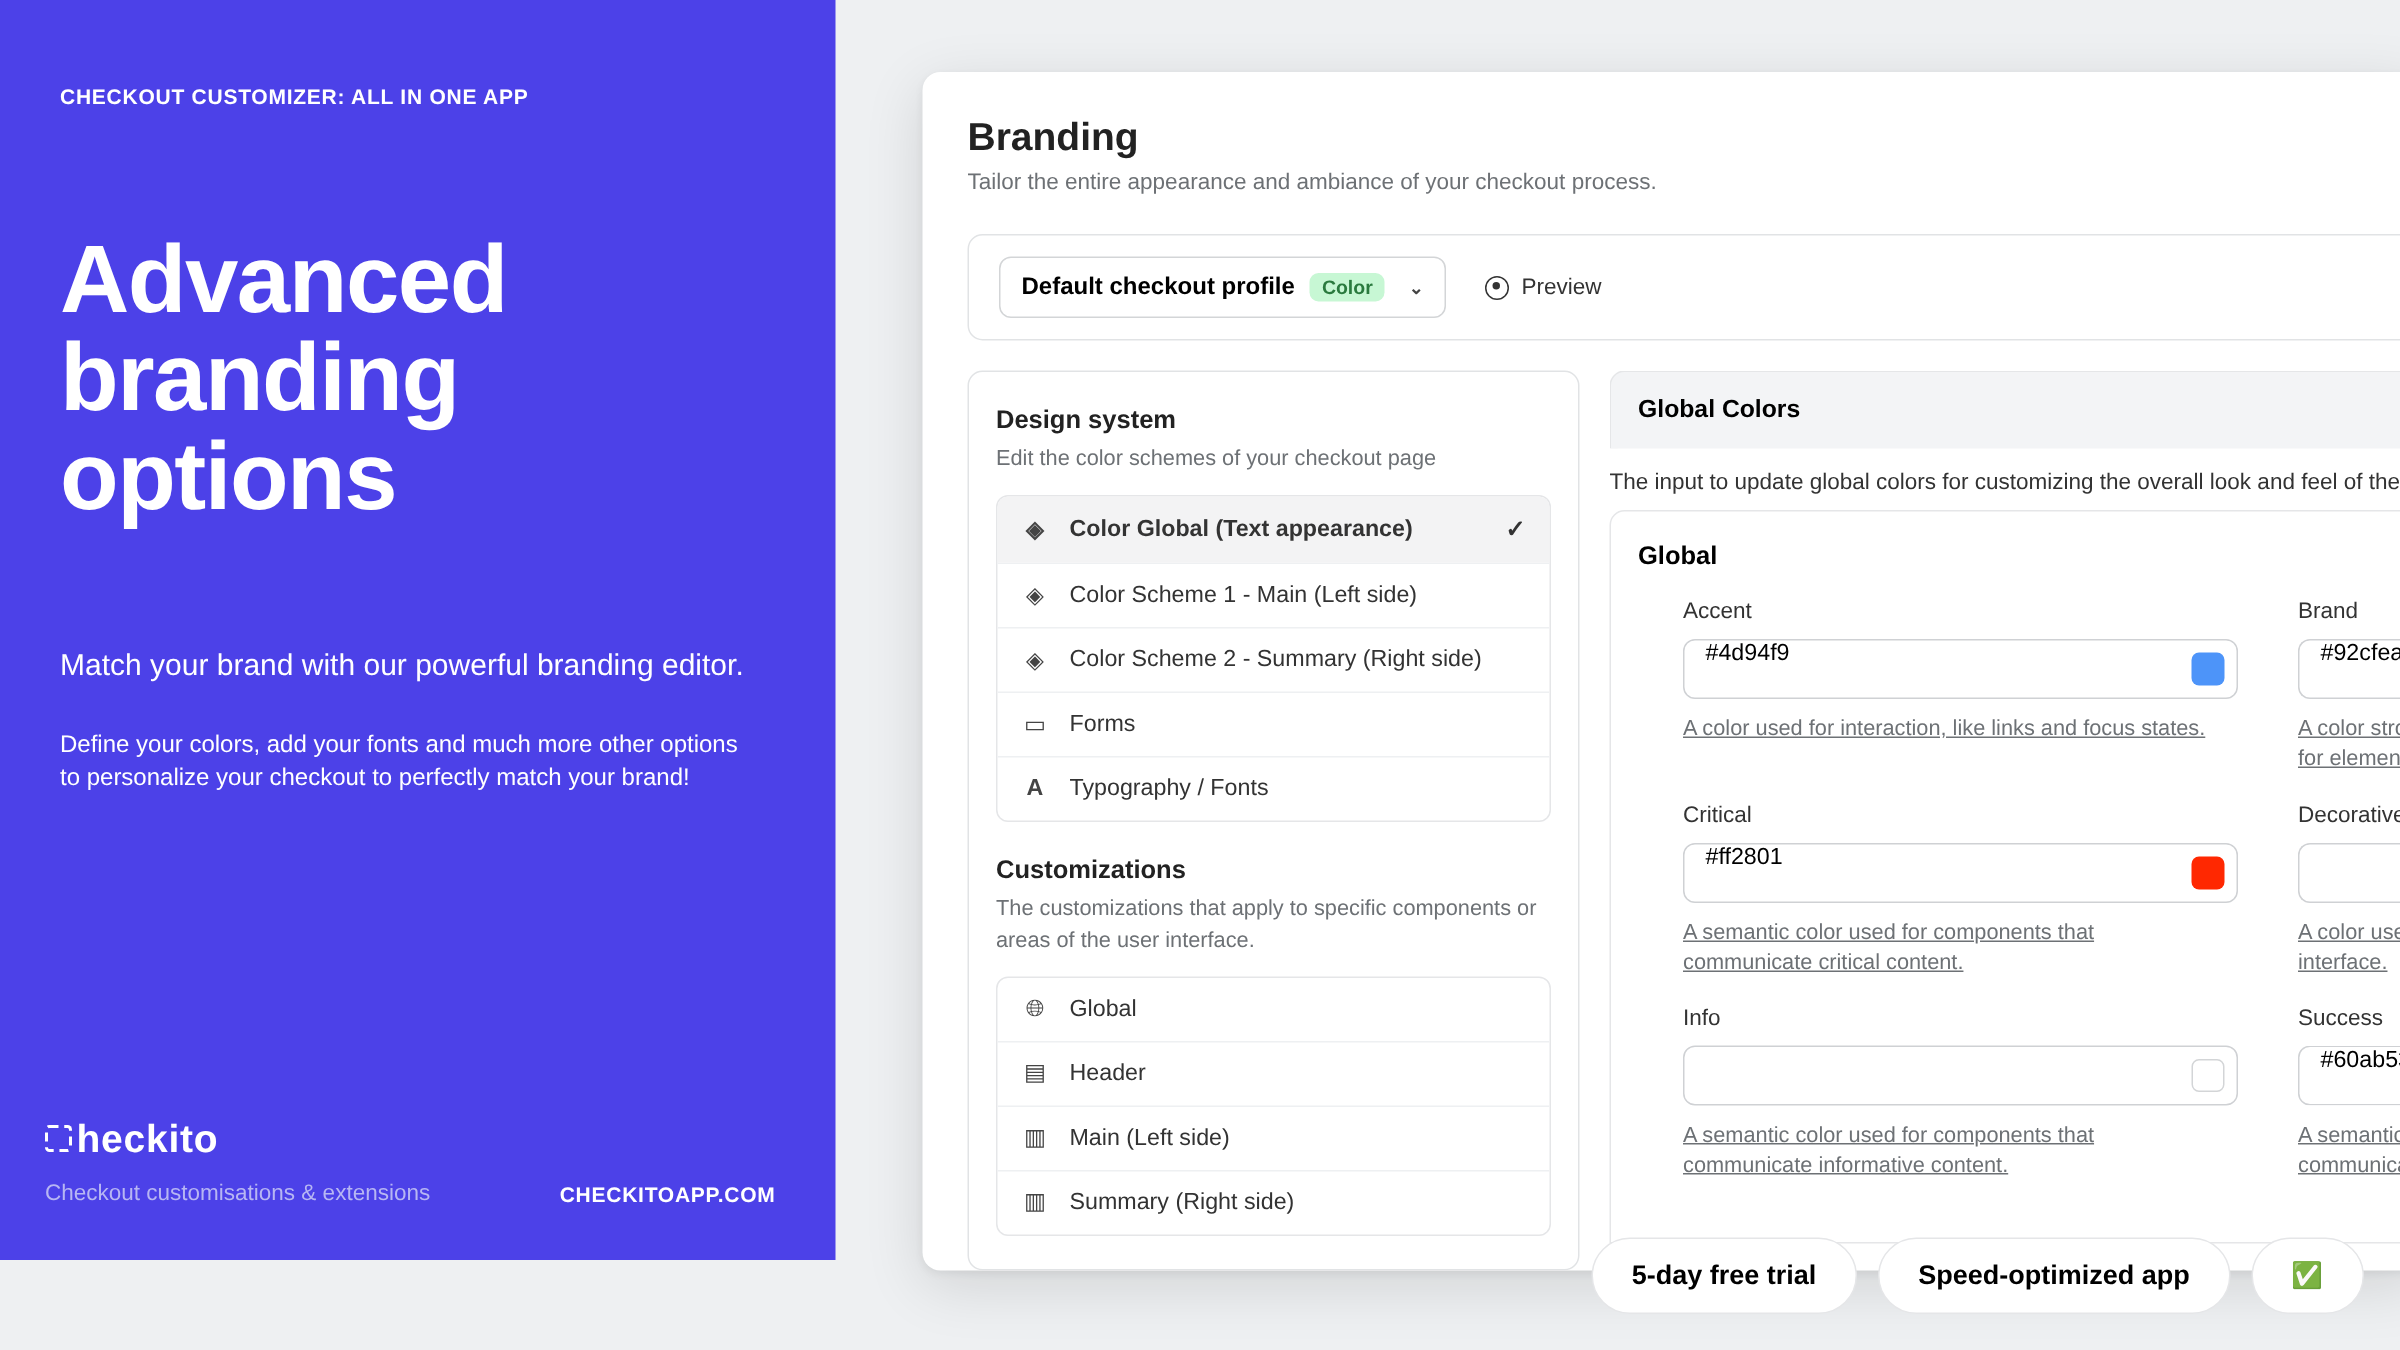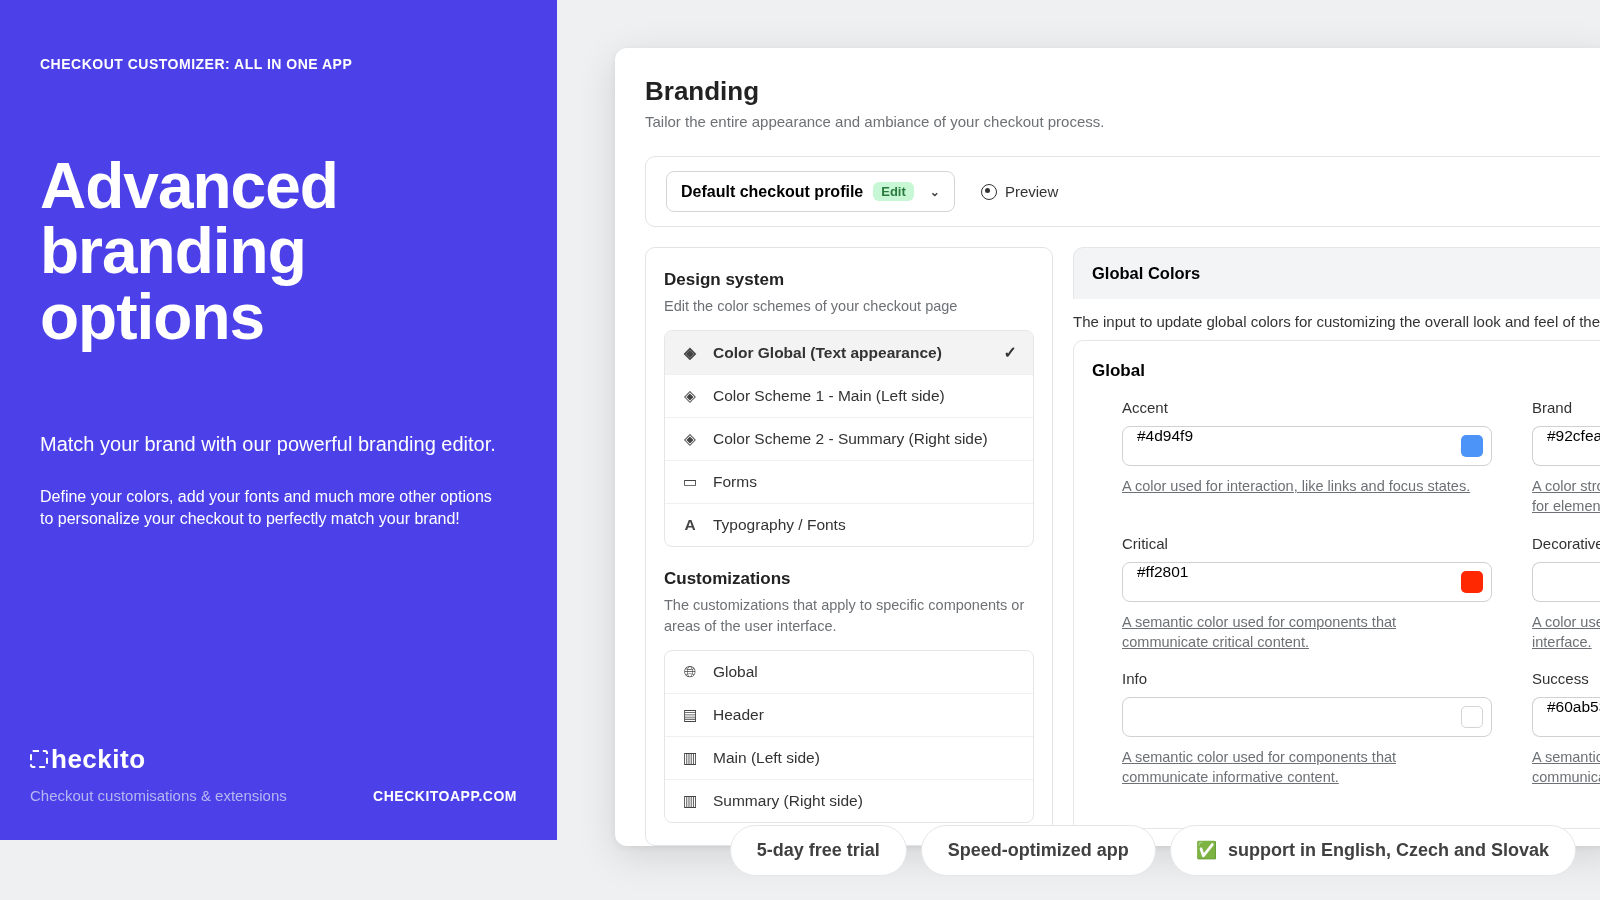--- a/index.html
+++ b/index.html
@@ -98,21 +98,21 @@
     margin-top:10px; position:relative;
     border:1px solid #cfd1d4; border-radius:8px;
     height:40px; display:flex; padding:0 14px;
     background:#fff; font-size:15.5px;
   }
   .inputwrap .sw { position:absolute; right:8px; top:8px; width:22px; height:22px; border-radius:5px; }
   .help { font-size:14.5px; color:#6d7175; margin-top:10px; line-height:1.4;text-decoration:underline;}
 
   
   .pills { position:absolute; bottom:24px; right:24px; display:flex; gap:14px;}
-  .pill { background:#fff; border:1px solid #e5e6e8; border-radius:999px; padding:14px 26px; font-size:18px; font-weight:700; color:#404040; display:flex; align-items:center; gap:10px;}
+  .pill { background:#fff; border:1px solid #e5e6e8; border-radius:999px; padding:14px 26px; font-size:18px; font-weight:700; color:#000000; display:flex; align-items:center; gap:10px;}
   .checkbox-emoji { font-size:17px;}
 </style>
 </head>
 <body>
 
 <div class="left">
   <div class="eyebrow">CHECKOUT CUSTOMIZER: ALL IN ONE APP</div>
   <div class="headline">Advanced branding options</div>
   <div class="sub1">Match your brand with our powerful branding editor.</div>
   <div class="sub2">Define your colors, add your fonts and much more other options to personalize your checkout to perfectly match your brand!</div>
@@ -126,21 +126,21 @@
 </div>
 
 <div class="right">
   <div class="appwin">
     <div class="h1">Branding</div>
     <div class="hsub">Tailor the entire appearance and ambiance of your checkout process.</div>
 
     <div class="toolbar">
       <div class="profile-btn">
         <span>Default checkout profile</span>
-        <span class="badge-live">Edit</span>
+        <span class="badge-live">Color</span>
         <span class="chev">⌄</span>
       </div>
       <div class="preview">
         <span class="eye"></span>
         <span>Preview</span>
       </div>
     </div>
 
     <div class="cols">
       <div class="col-left">
@@ -259,16 +259,15 @@
         </div>
       </div>
     </div>
   </div>
 
   <div class="pills">
     <div class="pill">5-day free trial</div>
     <div class="pill">Speed-optimized app</div>
     <div class="pill">
       <span class="checkbox-emoji">✅</span>
-      <span>support in English, Czech and Slovak</span>
     </div>
   </div>
 </div>
 
 </body></html>

